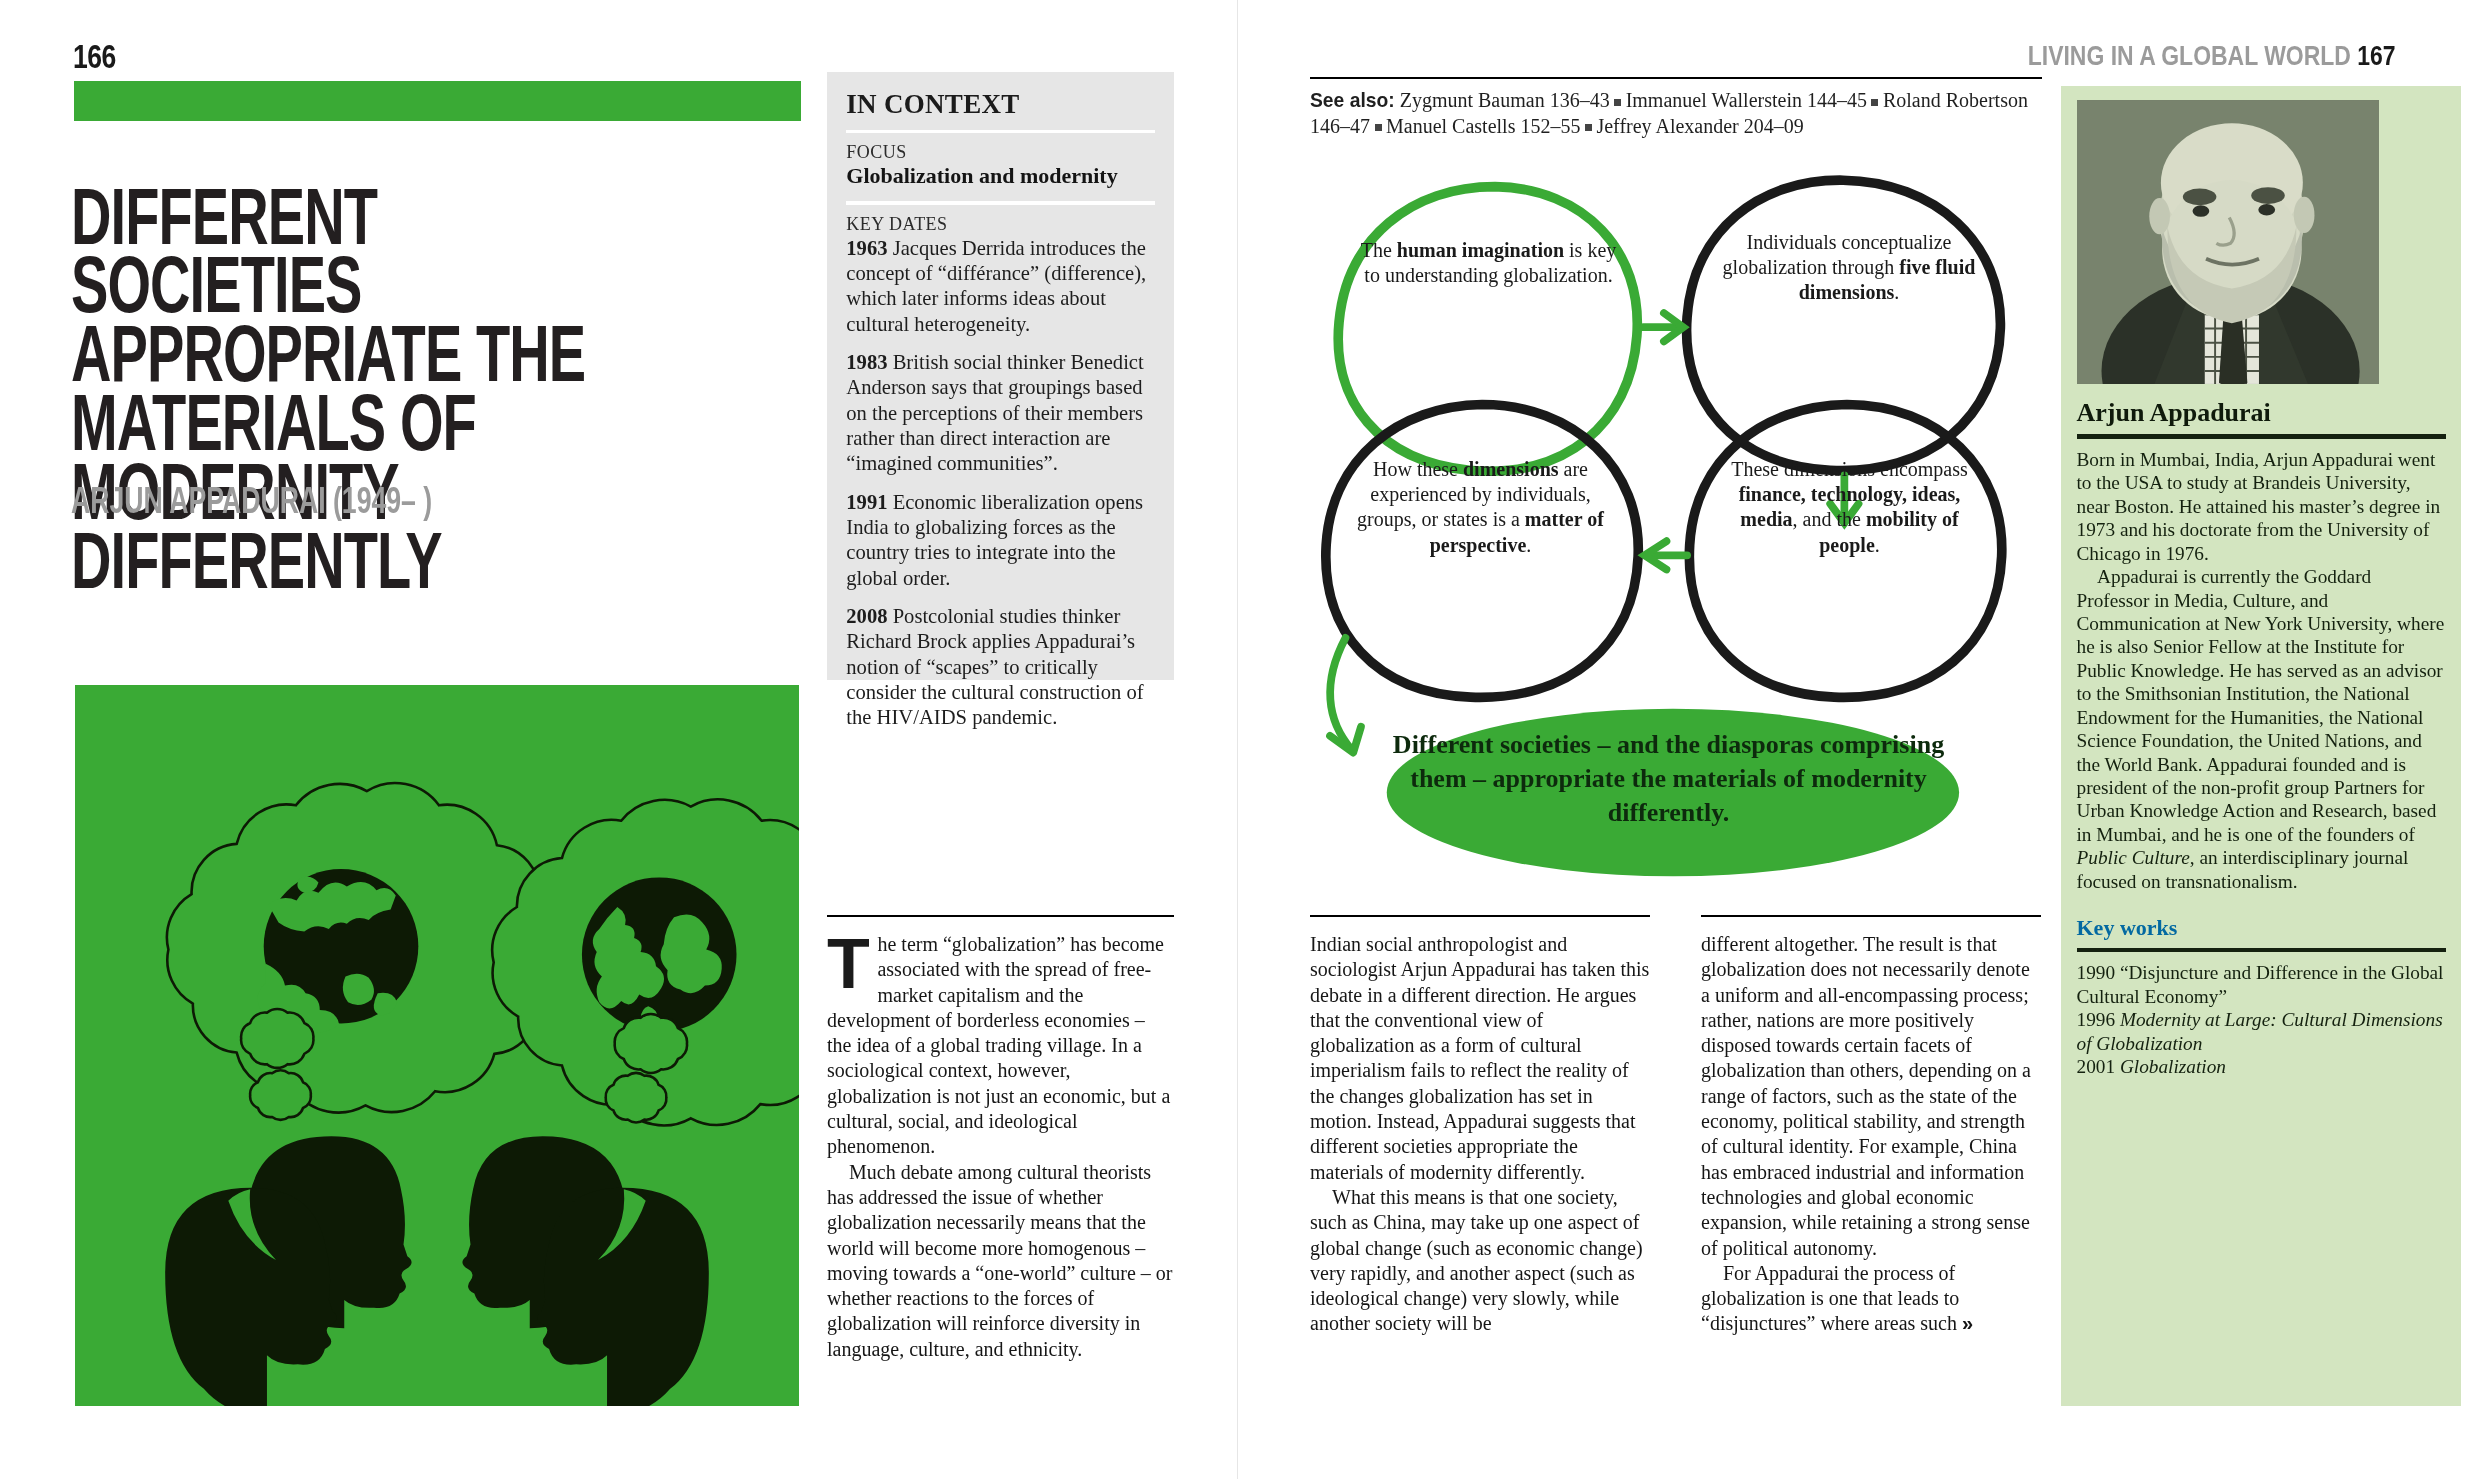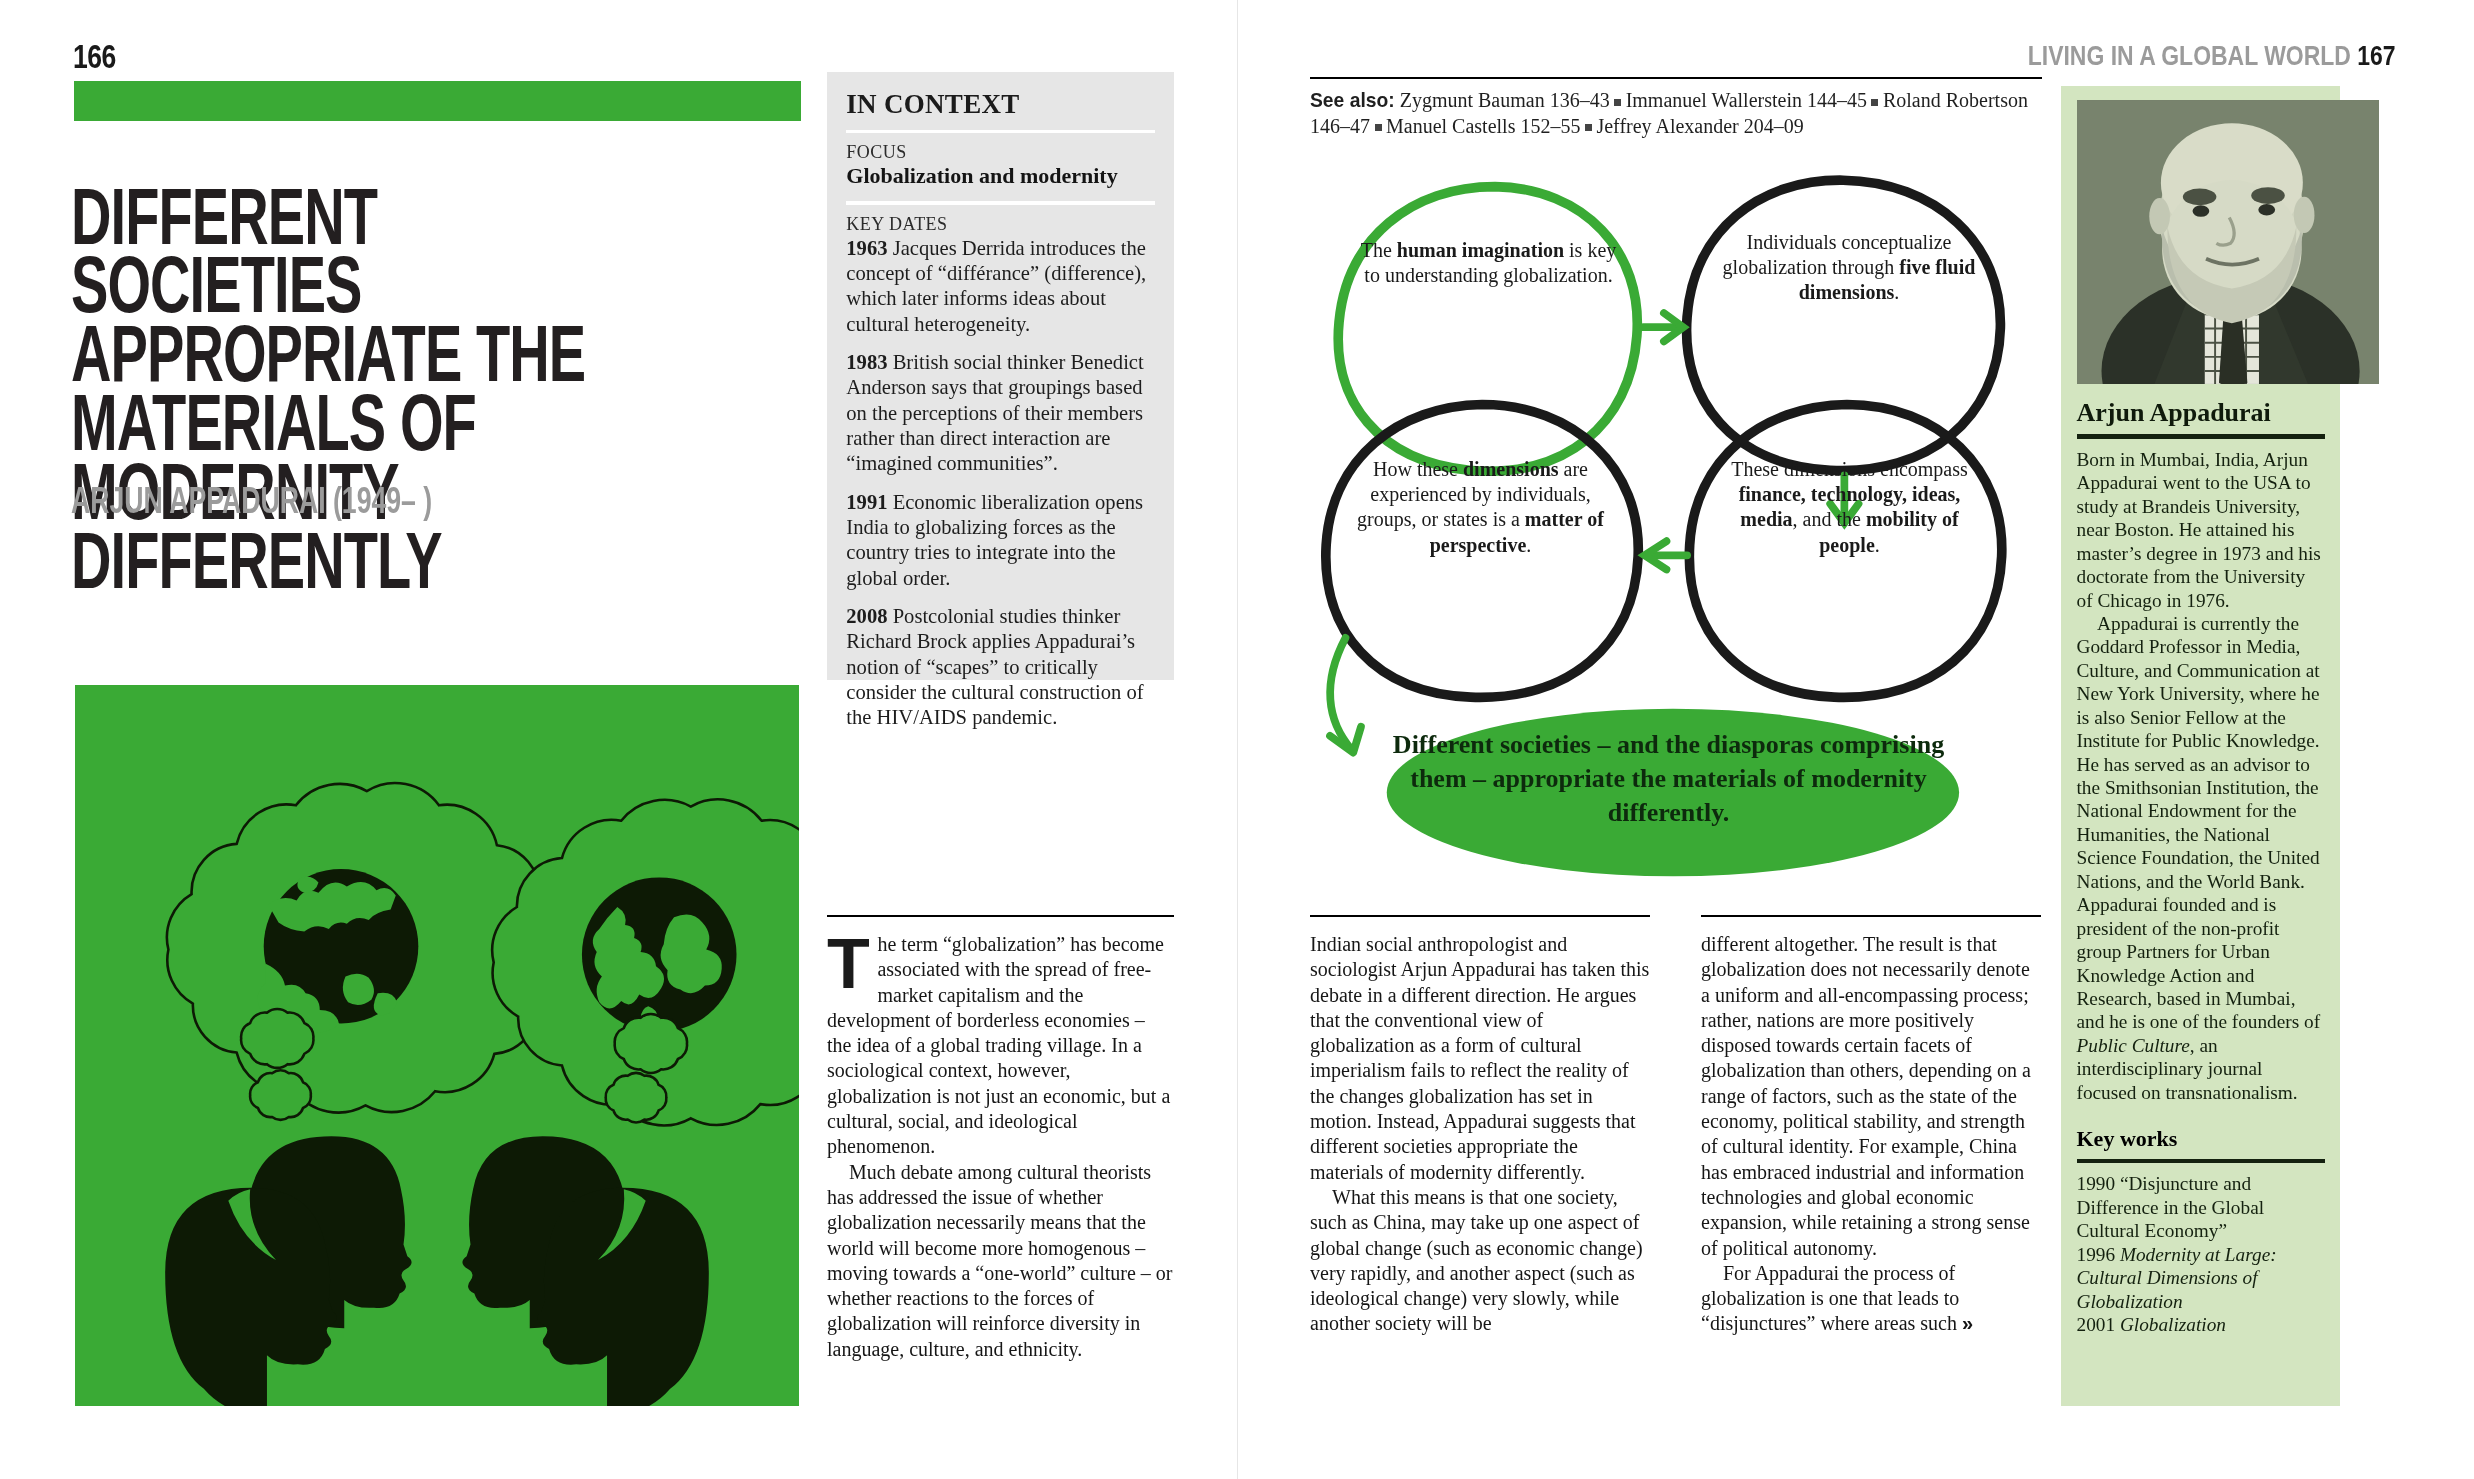--- a/index.html
+++ b/index.html
@@ -59,30 +59,30 @@
 
   
   .colrule{position:absolute;height:1.9px;background:#000;}
   .bodycol{position:absolute;font-size:20px;line-height:1.265;color:#161616;text-align:left;}
   .bodycol p{margin:0;text-indent:0;}
   .bodycol p + p{text-indent:22px;}
   .dropcap{float:left;font-family:"Liberation Sans",sans-serif;font-weight:bold;font-size:70px;
     line-height:.80;margin:3.9px 7.7px 0 0;color:#1b1b1b;}
 
   
-  .bio{position:absolute;left:2061px;top:86px;width:279px;height:1320px;background:#d3e5c0;
+  .bio{position:absolute;left:2061px;top:86px;width:400px;height:1320px;background:#d3e5c0;
     box-sizing:border-box;padding:14px 15.5px;}
   .bio-photo{width:302px;height:284px;background:#6f7a66;position:relative;overflow:hidden;}
   .bio h3{margin:14px 0 0 0;font-family:"Liberation Serif",serif;font-weight:bold;font-size:26px;
     color:#0f1a0b;}
   .bio-hr{height:4.5px;background:#14210f;margin:6.4px 0 9px 0;}
   .bio p{margin:0;font-size:19.3px;line-height:1.215;color:#14210f;}
   .bio p + p{text-indent:20.6px;}
   .bio h4{margin:22px 0 0 0;font-family:"Liberation Serif",serif;font-weight:bold;font-size:22px;
-    color:#000000;}
+    color:#0369a1;}
   .kw{font-size:19.3px;line-height:1.22;color:#14210f;}
   .kw b{font-weight:normal;}
   .kw i{font-style:italic;}
 </style>
 </head>
 <body>
 
 <div class="page">
 
   <div class="gutter"></div>

